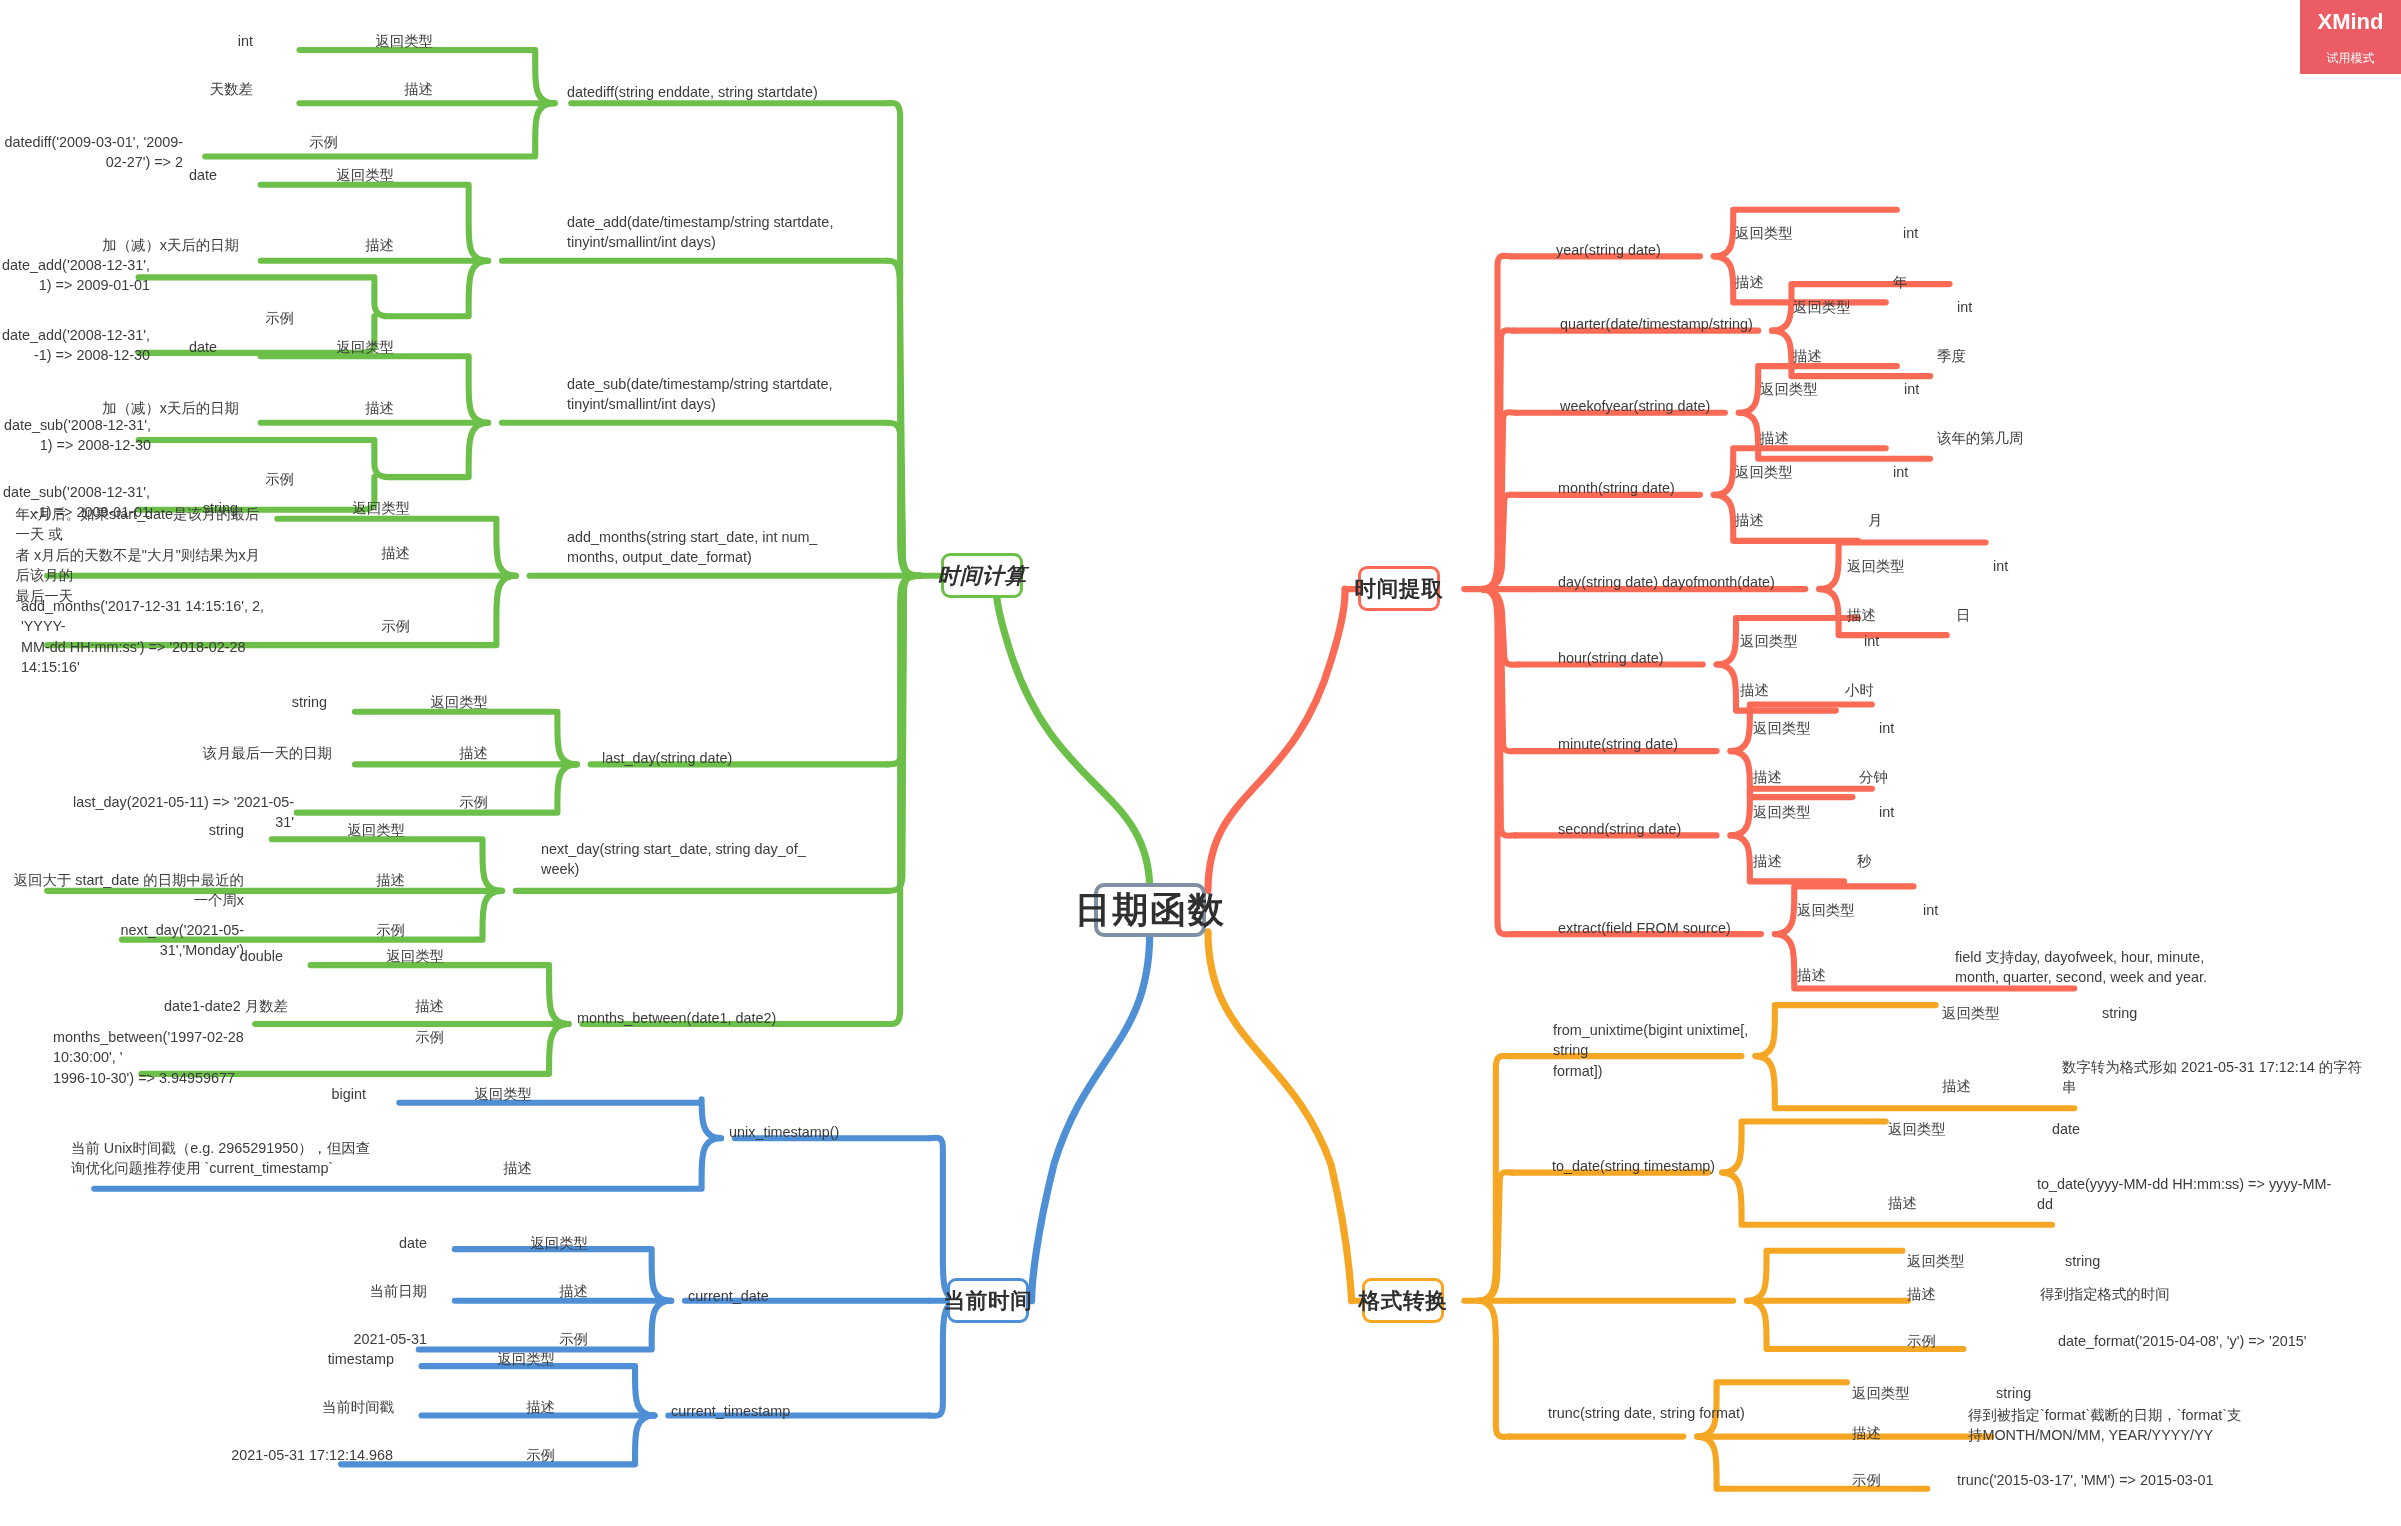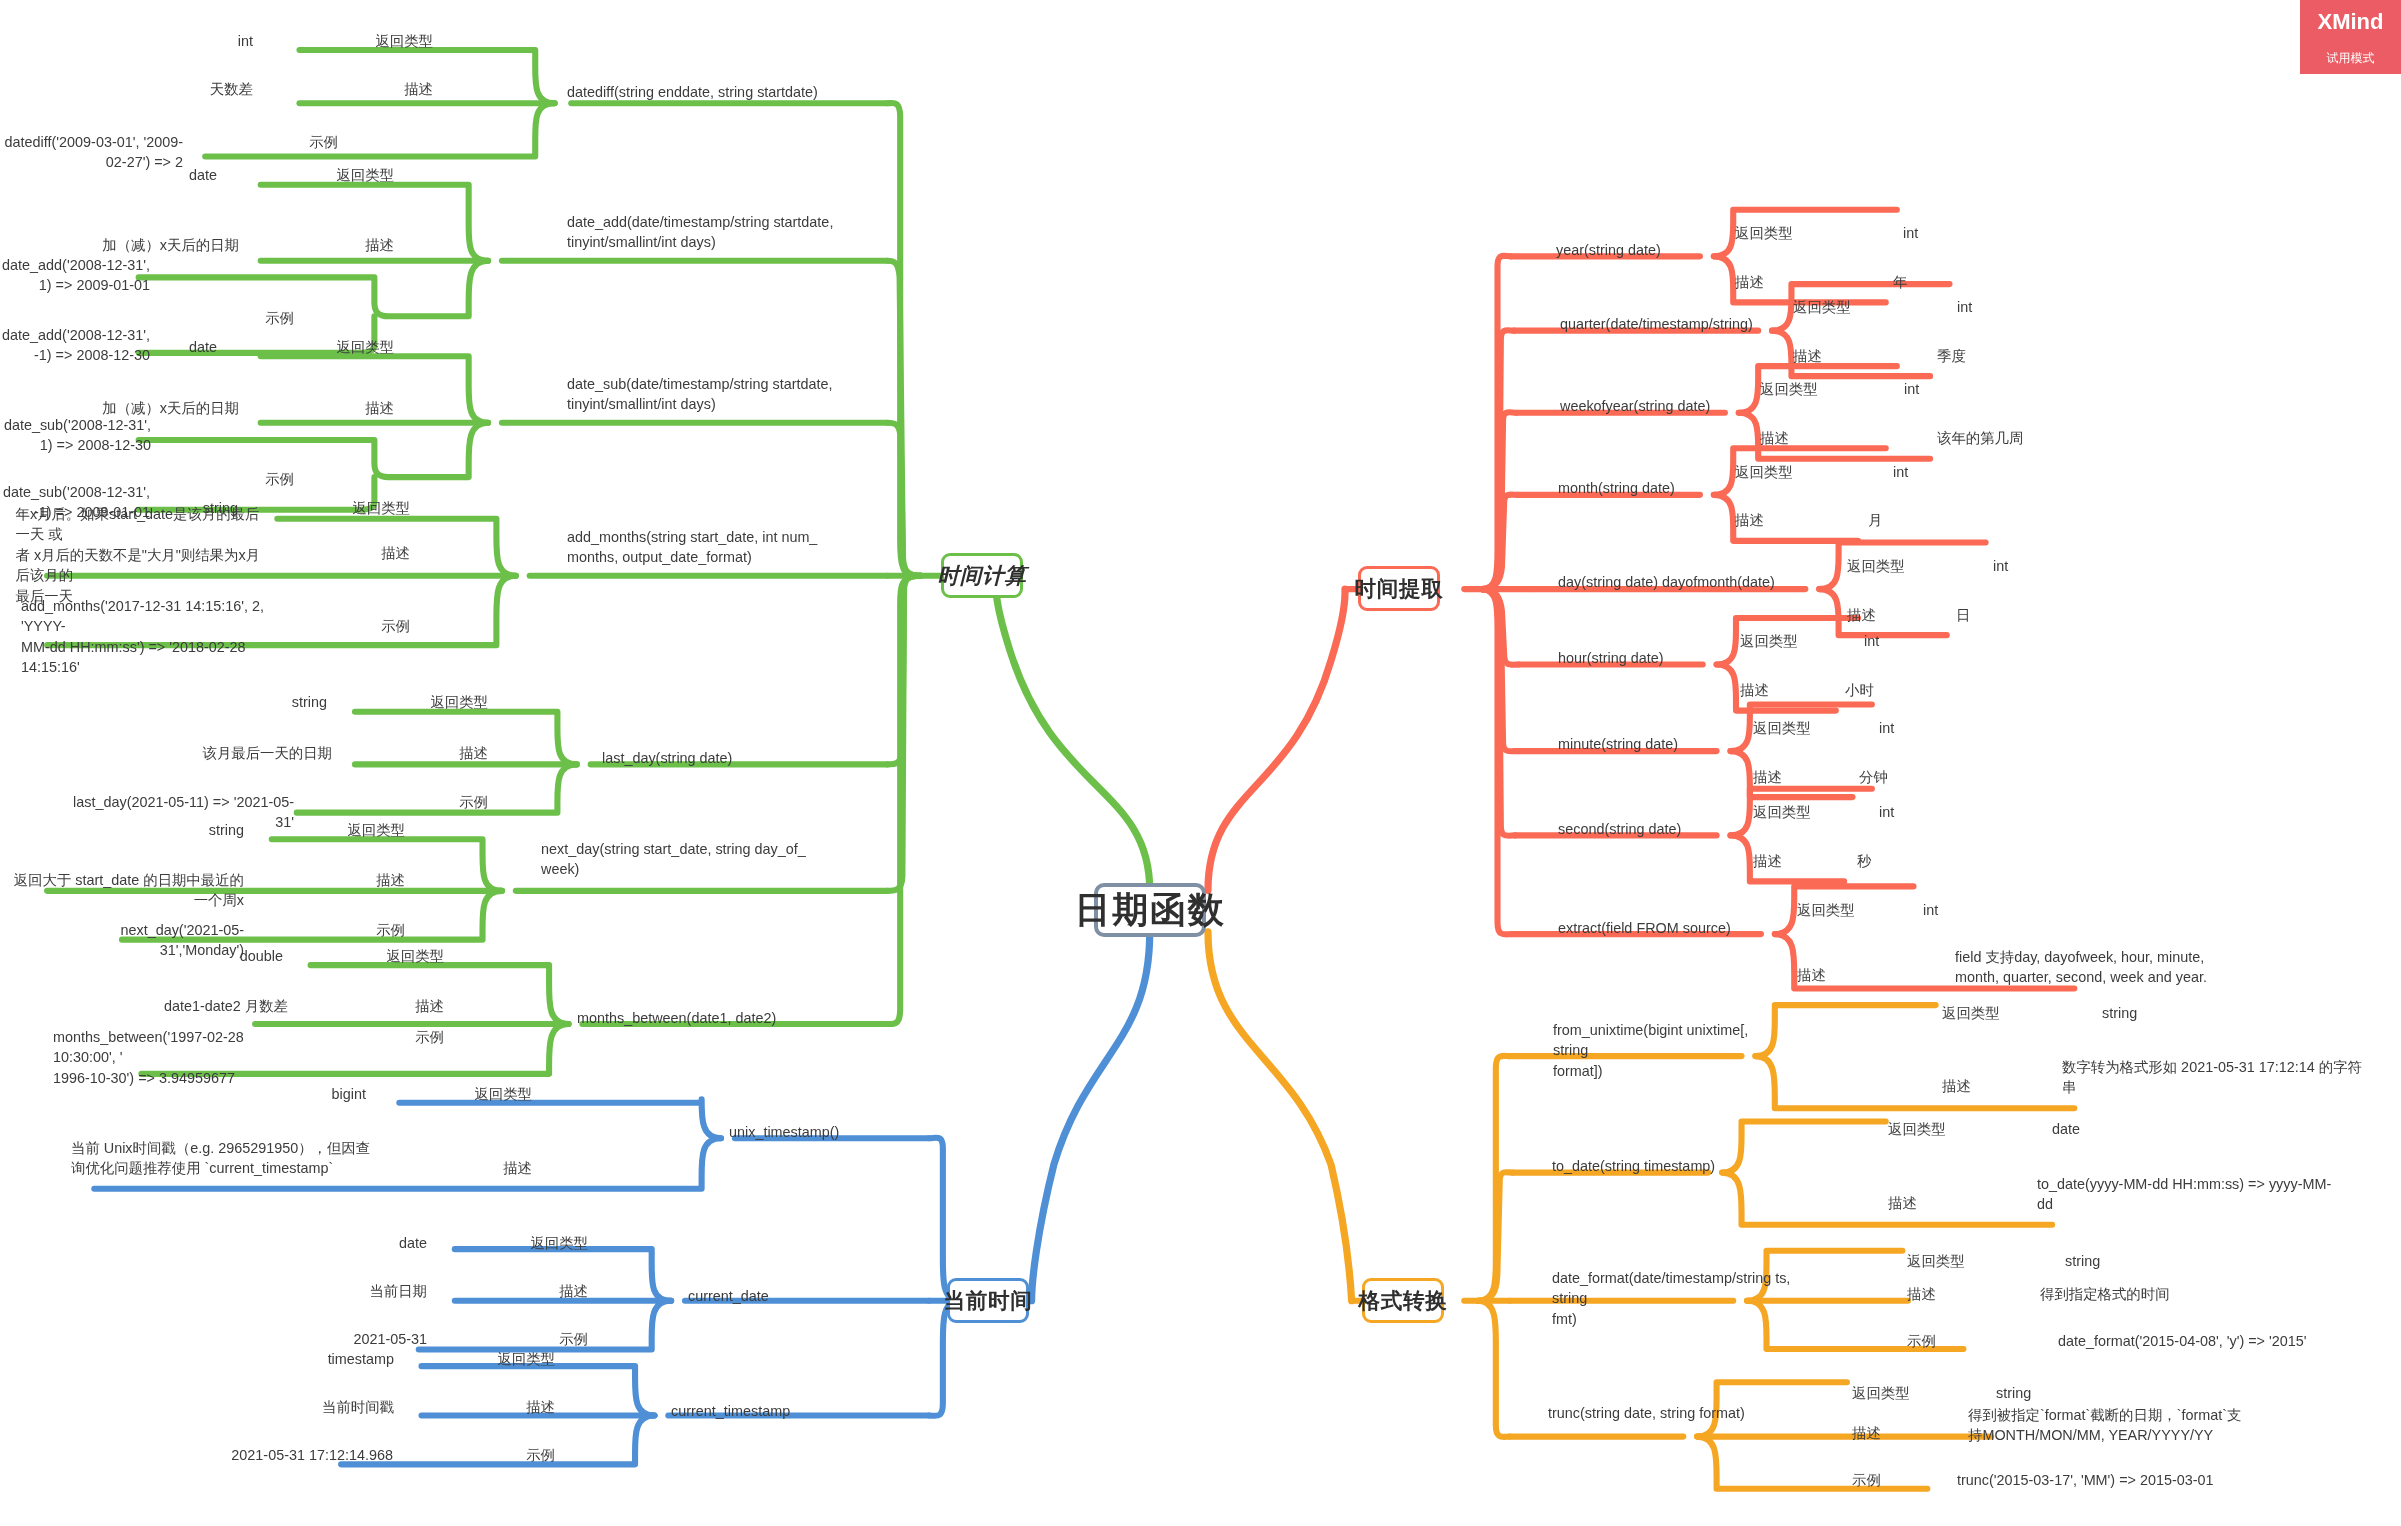--- a/index.html
+++ b/index.html
@@ -407,22 +407,20 @@
   <div class="lbl l" style="left:2062px;top:1057px;width:311px;">数字转为格式形如 2021-05-31 17:12:14 的字符
 串</div>
 
   <div class="lbl l" style="left:1552px;top:1156px;width:233px;">to_date(string timestamp)</div>
   <div class="lbl l" style="left:1888px;top:1119px;width:133px;">返回类型</div>
   <div class="lbl l" style="left:2052px;top:1119px;width:166px;">date</div>
   <div class="lbl l" style="left:1888px;top:1193px;width:133px;">描述</div>
   <div class="lbl l" style="left:2037px;top:1174px;width:311px;">to_date(yyyy-MM-dd HH:mm:ss) =&gt; yyyy-MM-
 dd</div>
 
-  <div class="lbl l" style="left:1552px;top:1268px;width:255px;">date_format(date/timestamp/string ts, string
-fmt)</div>
   <div class="lbl l" style="left:1907px;top:1251px;width:133px;">返回类型</div>
   <div class="lbl l" style="left:2065px;top:1251px;width:166px;">string</div>
   <div class="lbl l" style="left:1907px;top:1284px;width:133px;">描述</div>
   <div class="lbl l" style="left:2040px;top:1284px;width:222px;">得到指定格式的时间</div>
   <div class="lbl l" style="left:1907px;top:1331px;width:133px;">示例</div>
   <div class="lbl l" style="left:2058px;top:1331px;width:288px;">date_format('2015-04-08', 'y') =&gt; '2015'</div>
 
   <div class="lbl l" style="left:1548px;top:1403px;width:255px;">trunc(string date, string format)</div>
   <div class="lbl l" style="left:1852px;top:1383px;width:133px;">返回类型</div>
   <div class="lbl l" style="left:1996px;top:1383px;width:166px;">string</div>

